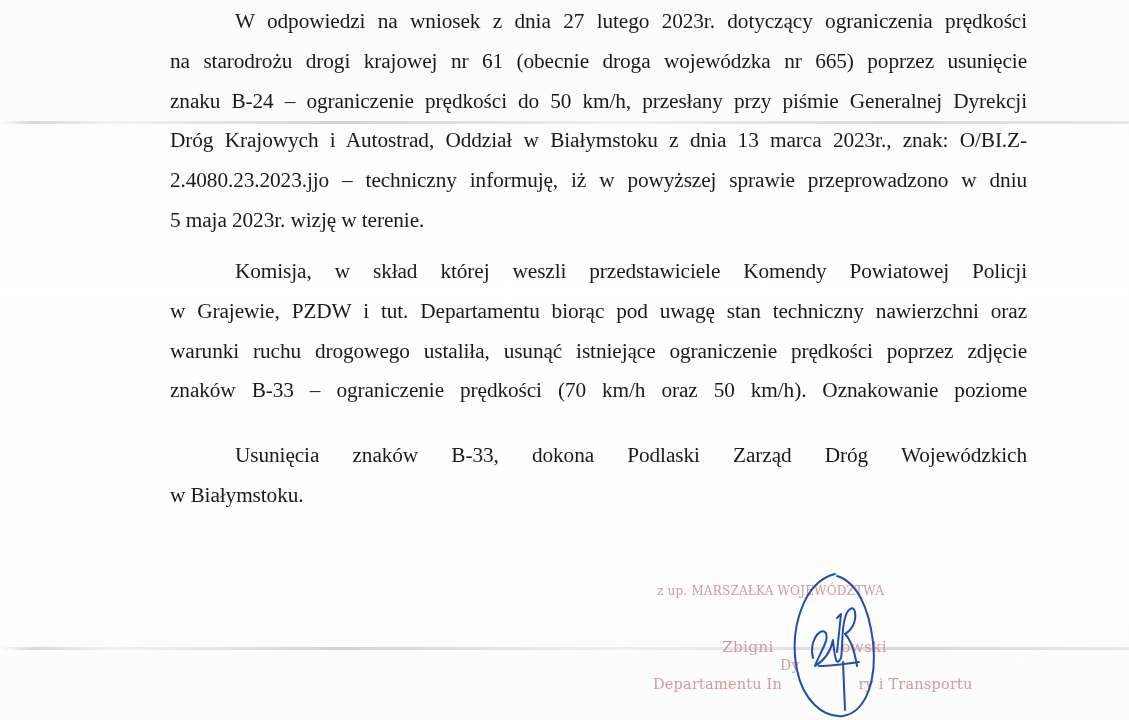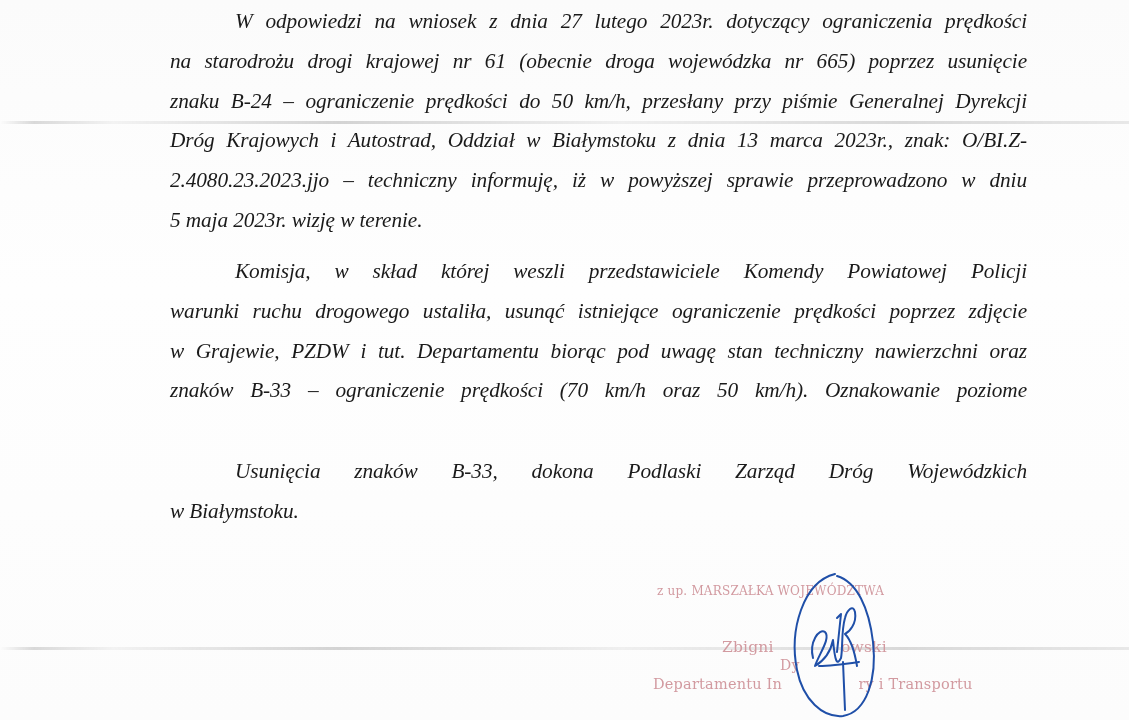--- a/index.html
+++ b/index.html
@@ -49,31 +49,30 @@
       line-height: 39.8px;
       text-align: justify;
       letter-spacing: -0.1px;
     }
     .body-text .line {
       display: block;
       text-align: justify;
       text-align-last: justify;
       white-space: nowrap;
       height: 39.8px;
-      font-style: italic;
     }
     .body-text .line.last {
       text-align-last: left;
     }
     .body-text .line.indent {
       padding-left: 65px;
     }
     .p1 { position: absolute; top: 2px; left: 0; width: 857px; }
     .p2 { position: absolute; top: 252px; left: 0; width: 857px; }
-    .p3 { position: absolute; top: 436px; left: 0; width: 857px; margin-top: 16px; }
+    .p3 { position: absolute; top: 436px; left: 0; width: 857px; }
 
     
     .stamp {
       position: absolute;
       font-family: "DejaVu Serif", "Liberation Serif", serif;
       color: #d29aa0;
       letter-spacing: 0.2px;
       white-space: nowrap;
     }
     .stamp-line1 { left: 657px; top: 584px; font-size: 12px; }
@@ -102,22 +101,22 @@
       <span class="line indent">W odpowiedzi na wniosek z dnia 27 lutego 2023r. dotyczący ograniczenia prędkości</span>
       <span class="line">na starodrożu drogi krajowej nr 61 (obecnie droga wojewódzka nr 665) poprzez usunięcie</span>
       <span class="line">znaku B-24 – ograniczenie prędkości do 50 km/h, przesłany przy piśmie Generalnej Dyrekcji</span>
       <span class="line">Dróg Krajowych i Autostrad, Oddział w Białymstoku z dnia 13 marca 2023r., znak: O/BI.Z-</span>
       <span class="line">2.4080.23.2023.jjo – techniczny informuję, iż w powyższej sprawie przeprowadzono w dniu</span>
       <span class="line last">5 maja 2023r. wizję w terenie.</span>
     </div>
 
     <div class="p2">
       <span class="line indent">Komisja, w skład której weszli przedstawiciele Komendy Powiatowej Policji</span>
+      <span class="line">w Grajewie, PZDW i tut. Departamentu biorąc pod uwagę stan techniczny nawierzchni oraz</span>
       <span class="line">warunki ruchu drogowego ustaliła, usunąć istniejące ograniczenie prędkości poprzez zdjęcie</span>
-      <span class="line">w Grajewie, PZDW i tut. Departamentu biorąc pod uwagę stan techniczny nawierzchni oraz</span>
       <span class="line">znaków B-33 – ograniczenie prędkości (70 km/h oraz 50 km/h). Oznakowanie poziome</span>
     </div>
 
     <div class="p3">
       <span class="line indent">Usunięcia znaków B-33, dokona Podlaski Zarząd Dróg Wojewódzkich</span>
       <span class="line last">w Białymstoku.</span>
     </div>
   </div>
 
   <div class="stamp stamp-line1">z up. MARSZAŁKA WOJEWÓDZTWA</div>

